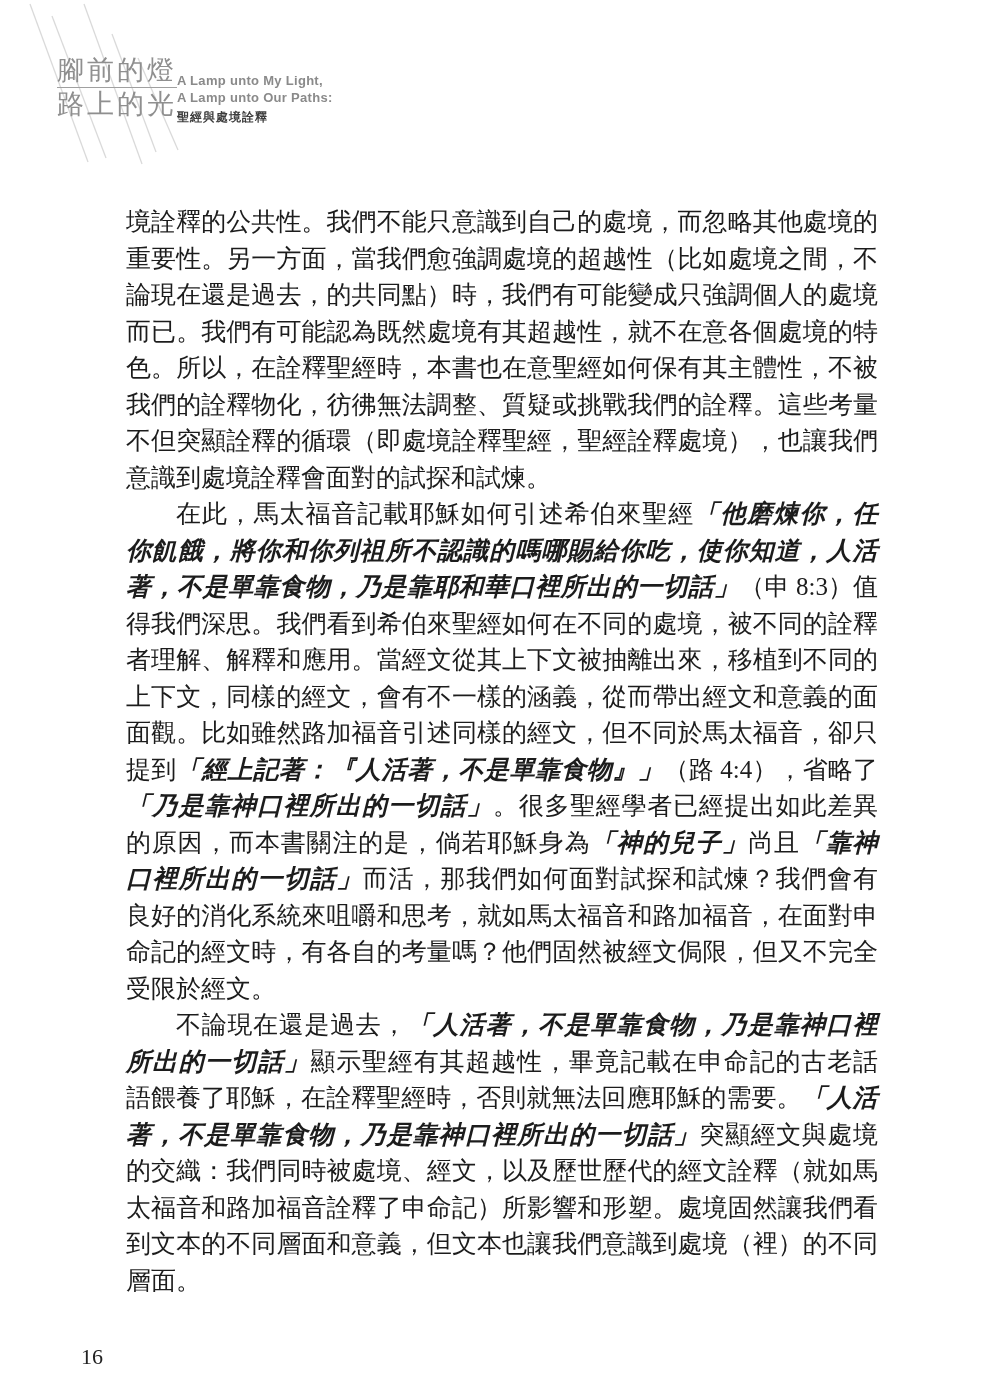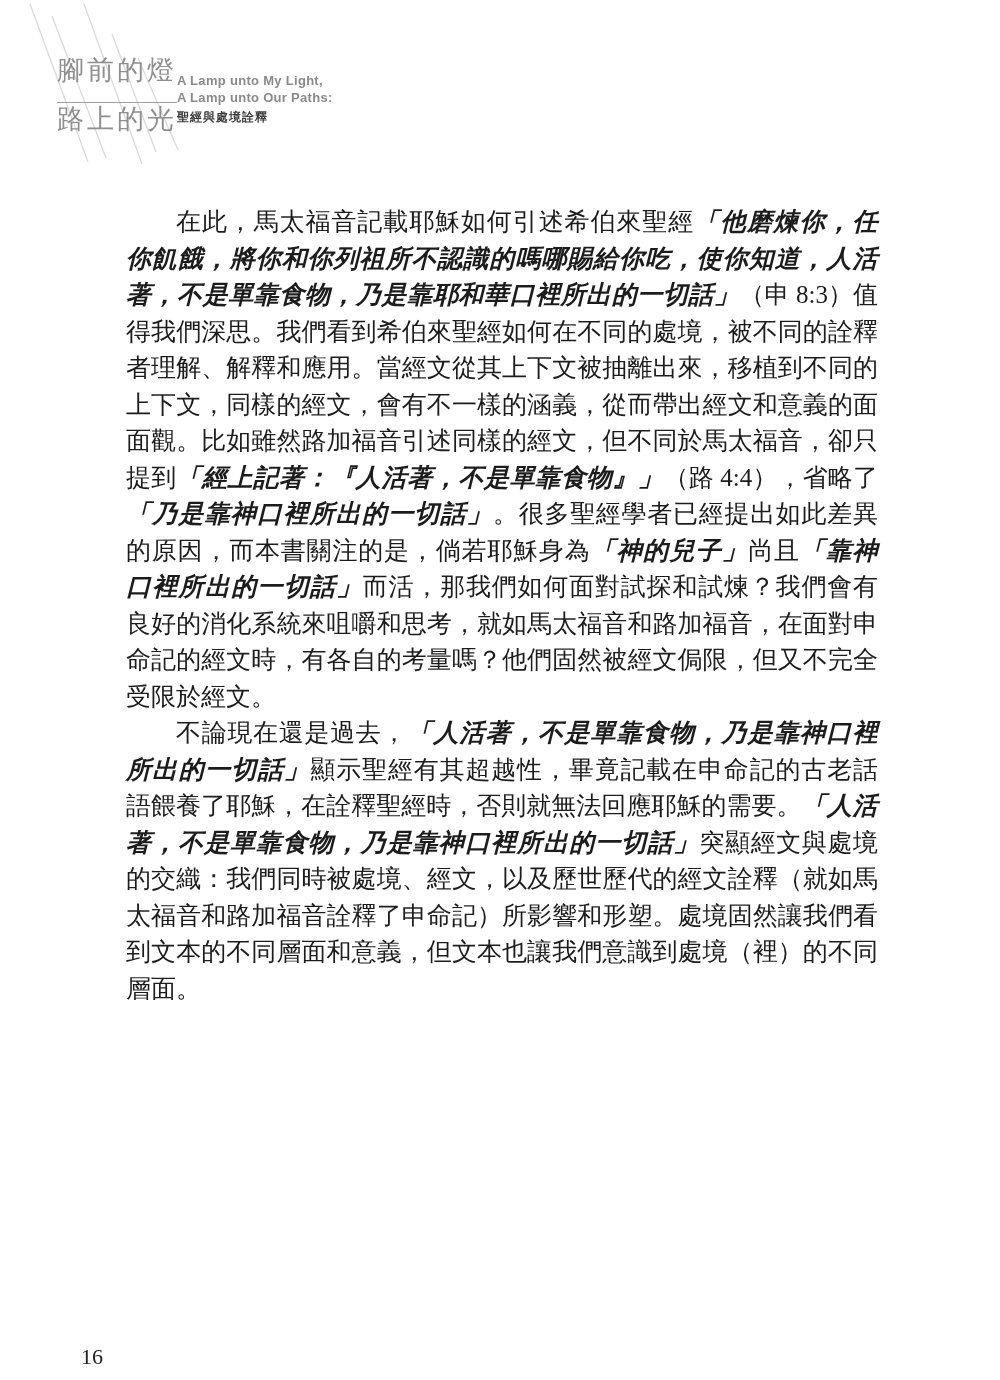--- a/index.html
+++ b/index.html
@@ -24,21 +24,21 @@
     color: #8f8f8f;
     font-family: "Liberation Sans", "DejaVu Sans", sans-serif;
     font-weight: 300;
     font-size: 27px;
     letter-spacing: 3px;
     line-height: 32px;
     white-space: nowrap;
   }
   .logo-zh .line1 {
     border-bottom: 1px solid #a0a0a0;
-    padding-bottom: 16px;
+    padding-bottom: 1px;
     display: inline-block;
   }
   .logo-en {
     position: absolute;
     left: 177px; top: 72px;
     font-family: "Liberation Sans", "DejaVu Sans", sans-serif;
     color: #8a8a8a;
     font-size: 13px;
     font-weight: 700;
     line-height: 17px;
@@ -101,19 +101,20 @@
     </div>
 
     <div class="logo-en">
       <div>A Lamp unto My Light,</div>
       <div>A Lamp unto Our Paths:</div>
       <div class="logo-sub-zh">聖經與處境詮釋</div>
     </div>
   </header>
 
   <main class="body-text">
+      <p class="para"><span class="normal">境詮釋的公共性。我們不能只意識到自己的處境，而忽略其他處境的重要性。另一方面，當我們愈強調處境的超越性（比如處境之間，不論現在還是過去，的共同點）時，我們有可能變成只強調個人的處境而已。我們有可能認為既然處境有其超越性，就不在意各個處境的特色。所以，在詮釋聖經時，本書也在意聖經如何保有其主體性，不被我們的詮釋物化，彷彿無法調整、質疑或挑戰我們的詮釋。這些考量不但突顯詮釋的循環（即處境詮釋聖經，聖經詮釋處境），也讓我們意識到處境詮釋會面對的試探和試煉。</span></p>
       <p class="para indent"><span class="normal">在此，馬太福音記載耶穌如何引述希伯來聖經</span><span class="kai">「他磨煉你，任你飢餓，將你和你列祖所不認識的嗎哪賜給你吃，使你知道，人活著，不是單靠食物，乃是靠耶和華口裡所出的一切話」</span><span class="normal">（申 8:3）值得我們深思。我們看到希伯來聖經如何在不同的處境，被不同的詮釋者理解、解釋和應用。當經文從其上下文被抽離出來，移植到不同的上下文，同樣的經文，會有不一樣的涵義，從而帶出經文和意義的面面觀。比如雖然路加福音引述同樣的經文，但不同於馬太福音，卻只提到</span><span class="kai">「經上記著：『人活著，不是單靠食物』」</span><span class="normal">（路 4:4），省略了</span><span class="kai">「乃是靠神口裡所出的一切話」</span><span class="normal">。很多聖經學者已經提出如此差異的原因，而本書關注的是，倘若耶穌身為</span><span class="kai">「神的兒子」</span><span class="normal">尚且</span><span class="kai">「靠神口裡所出的一切話」</span><span class="normal">而活，那我們如何面對試探和試煉？我們會有良好的消化系統來咀嚼和思考，就如馬太福音和路加福音，在面對申命記的經文時，有各自的考量嗎？他們固然被經文侷限，但又不完全受限於經文。</span></p>
       <p class="para indent"><span class="normal">不論現在還是過去，</span><span class="kai">「人活著，不是單靠食物，乃是靠神口裡所出的一切話」</span><span class="normal">顯示聖經有其超越性，畢竟記載在申命記的古老話語餵養了耶穌，在詮釋聖經時，否則就無法回應耶穌的需要。</span><span class="kai">「人活著，不是單靠食物，乃是靠神口裡所出的一切話」</span><span class="normal">突顯經文與處境的交織：我們同時被處境、經文，以及歷世歷代的經文詮釋（就如馬太福音和路加福音詮釋了申命記）所影響和形塑。處境固然讓我們看到文本的不同層面和意義，但文本也讓我們意識到處境（裡）的不同層面。</span></p>
     </main>
 
   <div class="page-number">16</div>
 
 </div>
 
 </body></html>

